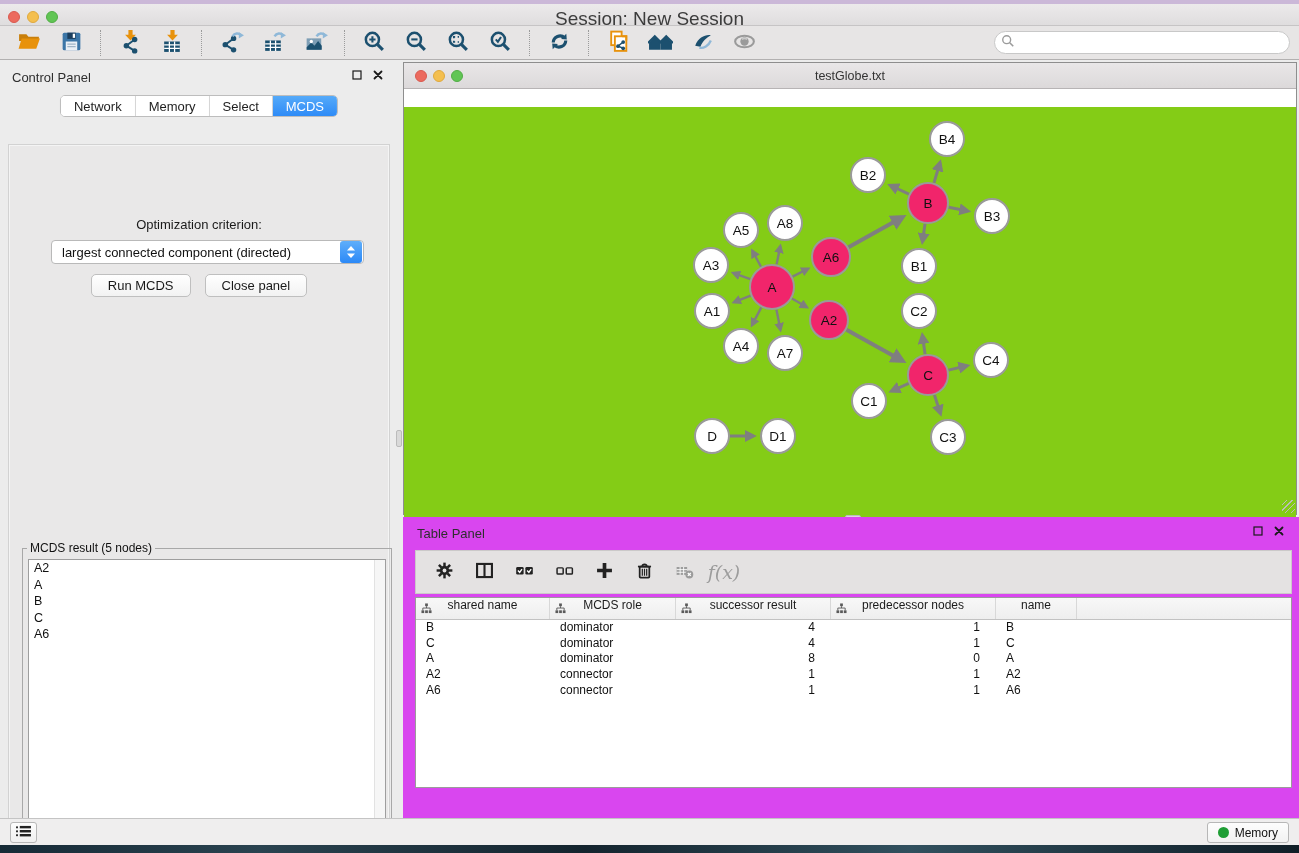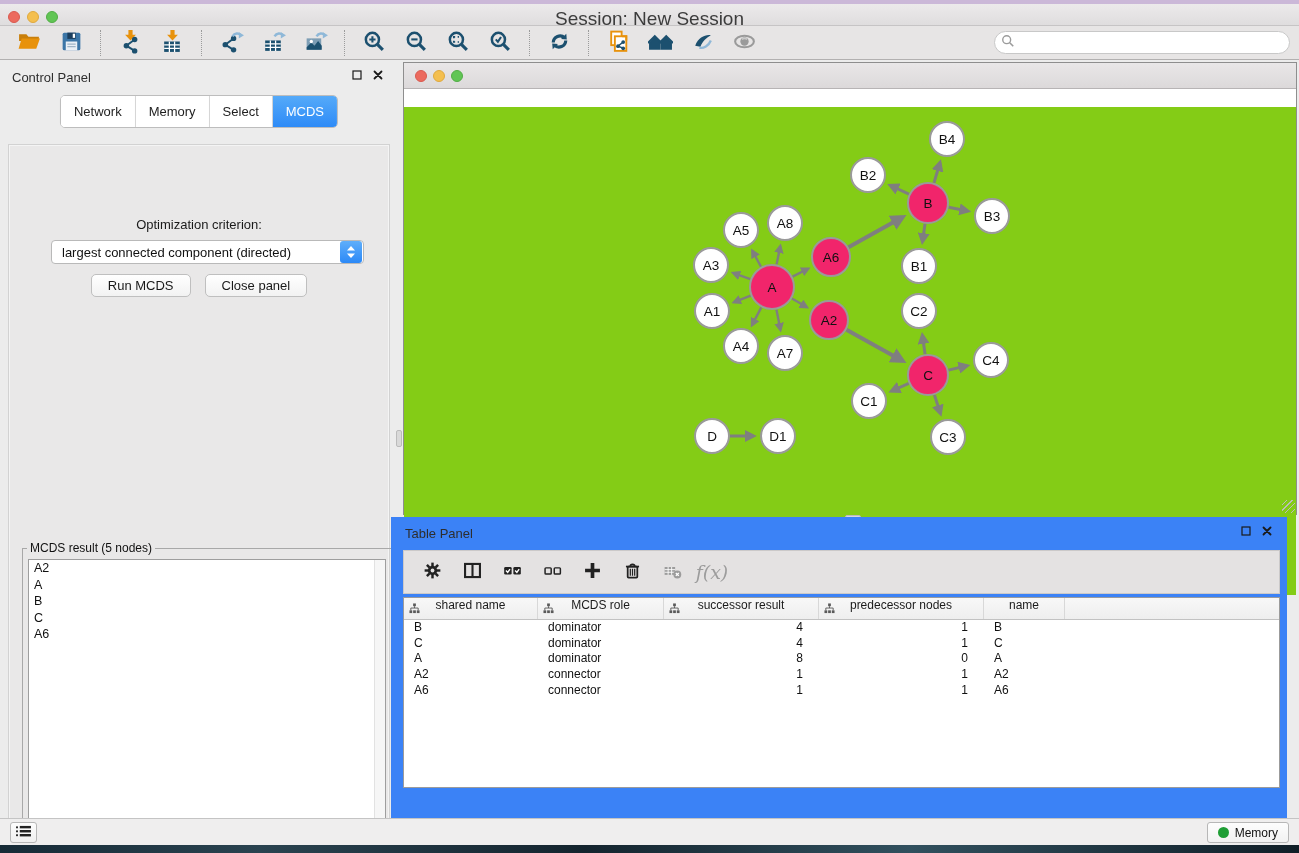--- a/index.html
+++ b/index.html
@@ -29,21 +29,21 @@
   .searchbox input{ border:none; outline:none; flex:1; height:18px; font-size:12px; background:transparent; padding-left:4px;}
 
   
   .control-panel { position:absolute; left:0; top:60px; width:398px; height:758px; background:#ECECEC; }
   .panel-title { position:absolute; left:12px; top:10px; font-size:13px; color:#2E2E2E; }
   .winbtns { position:absolute; display:flex; gap:8px; }
   .control-panel .winbtns { right:14px; top:10px; }
   .winbtn { width:13px; height:13px; background:none; border:none; padding:0; cursor:pointer; display:flex; align-items:center; justify-content:center;}
   .winbtn svg{ width:12px; height:12px; }
 
-  .seg { display:inline-flex; border:1px solid #BDBDBD; border-radius:5px; overflow:hidden; background:#FFF; height:33px; }
+  .seg { display:inline-flex; border:1px solid #BDBDBD; border-radius:5px; overflow:hidden; background:#FFF; height:22px; }
   .seg button { border:none; background:#FFF; padding:0 13px; font-size:13px; color:#1E1E1E; border-right:1px solid #D4D4D4; cursor:pointer; }
   .seg button:last-child { border-right:none; }
   .seg button.active { background:linear-gradient(#55AAF9,#2E8BF7); color:#fff; }
   .cp-tabs { position:absolute; left:50%; transform:translateX(-50%); top:35px; }
 
   .cp-inner { position:absolute; left:8px; top:58px; width:382px; height:690px; background:#E9E8E8;
               border:1px solid #D2D2D2; box-shadow:inset 0 0 0 1px #F4F4F4;margin-top:26px; }
   .opt-label { position:absolute; left:0; right:0; top:72px; text-align:center; font-size:13px; color:#1A1A1A; }
   .select { position:absolute; left:42px; top:95px; width:313px; height:24px; background:#fff; border:1px solid #B9B9B9;
             border-radius:4px; display:flex; align-items:center; cursor:pointer; }
@@ -69,21 +69,21 @@
   .net-titlebar .tl { top:7px; }
   .net-titlebar .tl.red{left:11px;} .net-titlebar .tl.yellow{left:29px;} .net-titlebar .tl.green{left:47px;}
   .net-canvas { position:absolute; left:0; top:44px; width:892px; height:488px; background:#84cc16; }
   .net-canvas svg{ position:absolute; left:0; top:0; }
   .resize-grip { position:absolute; right:1px; bottom:1px; width:13px; height:13px;
       background:repeating-linear-gradient(135deg, transparent 0 3px, #BDBDBD 3px 4px); }
   .grip-v { position:absolute; left:396px; top:430px; width:6px; height:17px; background:#D9D9D9; border:1px solid #BBB; border-radius:2px; }
   .grip-h { position:absolute; left:845px; top:515px; width:16px; height:5px; background:#D9D9D9; border:1px solid #BBB; border-radius:2px; }
 
   
-  .table-panel { position:absolute; left:391px; top:517px; width:896px; height:301px; background:#3b82f6; }
+  .table-panel { position:absolute; left:403px; top:517px; width:896px; height:301px; background:#d946ef; }
   .table-panel .panel-title{ left:14px; top:9px; }
   .table-panel .winbtns { right:14px; top:9px; }
   .tp-toolbar { position:absolute; left:12px; top:33px; width:877px; height:44px; background:#E4E2E2;
                 border:1px solid #CBC9C9; display:flex; align-items:center; padding-left:10px; gap:4px; }
   .tpbtn { background:none; border:none; width:36px; height:34px; display:flex; align-items:center; justify-content:center; cursor:pointer; }
   .tpbtn svg { width:21px; height:21px; }
   .fx { font-family:"DejaVu Serif",serif; font-style:italic; font-size:19px; color:#9C9C9C; }
 
   .datatable { position:absolute; left:12px; top:80px; width:877px; height:191px; background:#fff; border:1px solid #9B9B9B; overflow:hidden; }
   .thead { display:flex; height:22px; background:linear-gradient(#F8F8F8,#EEEEEE); border-bottom:1px solid #C2C2C2; }
@@ -317,20 +317,21 @@
         </div>
       </fieldset>
     </div>
   </div>
 
   <div class="net-window">
     <div class="net-titlebar">
       <span class="tl red"></span>
       <span class="tl yellow"></span>
       <span class="tl green"></span>
+      <div class="title">testGlobe.txt</div>
     </div>
     <div class="net-canvas">
         <svg width="892" height="426">
           <defs>
             <marker id="arw" viewBox="0 0 10 10" refX="7" refY="5" markerWidth="4" markerHeight="4" orient="auto">
               <path d="M0 0 L10 5 L0 10 Z" fill="#7F7F7F"></path>
             </marker>
           </defs>
           <line x1="357.01124522107034" y1="159.7948702451939" x2="348.390083214334" y2="143.94305623280772" stroke="#7F7F7F" stroke-width="2.4" marker-end="url(#arw)"></line>
           <line x1="372.5783782586724" y1="157.46029164961277" x2="376.2544114049239" y2="139.36289769883615" stroke="#7F7F7F" stroke-width="2.4" marker-end="url(#arw)"></line>

